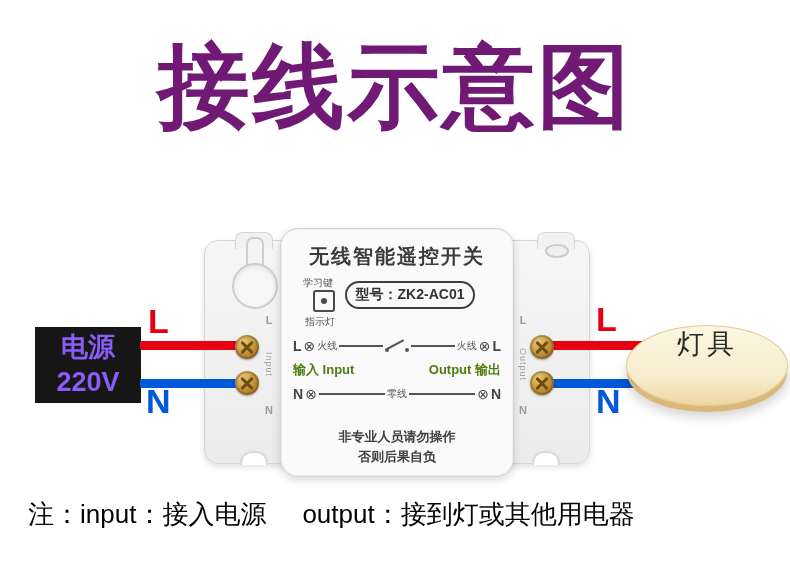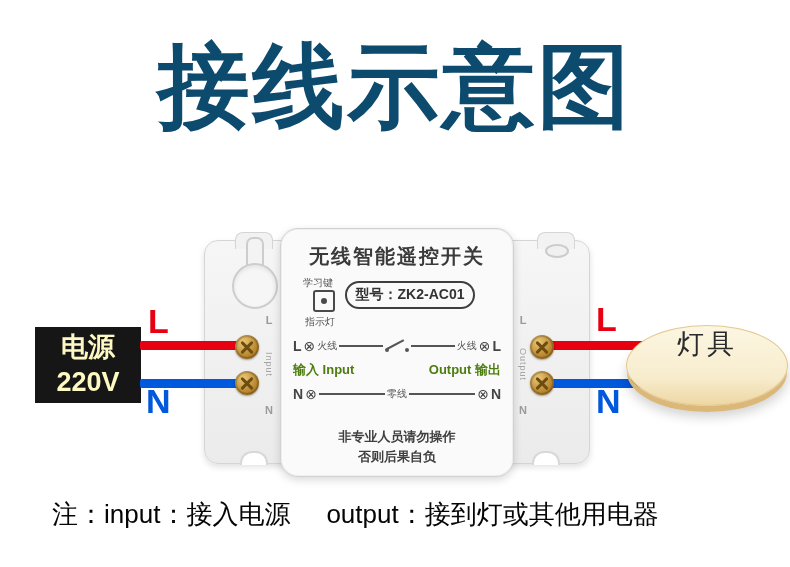--- a/index.html
+++ b/index.html
@@ -3,26 +3,26 @@
 <meta charset="utf-8">
 <style>
   html,body{margin:0;padding:0;background:#fff;}
   .stage{
     position:relative;width:790px;height:567px;background:#ffffff;overflow:hidden;
     font-family:"Liberation Sans","DejaVu Sans",sans-serif;
   }
   
   .title{
     position:absolute;top:40px;left:0;width:100%;margin:0;text-align:center;
-    font-size:92px;font-weight:900;letter-spacing:3px;color:#0c4a6e;line-height:1;
+    font-size:92px;font-weight:900;letter-spacing:3px;color:#701a75;line-height:1;
   }
   
   .power-box{
     position:absolute;left:35px;top:327px;width:106px;height:76px;z-index:2;
-    background:var(--power-box-bg,#161616);color:#fef9c3;display:flex;flex-direction:column;
+    background:var(--power-box-bg,#161616);color:#8b5cf6;display:flex;flex-direction:column;
     align-items:center;justify-content:center;font-size:27px;font-weight:700;line-height:1.3;
   }
   
   .wire{position:absolute;height:9px;border-radius:2px;z-index:4;}
   .wire.live{background:var(--live-wire,#e60012);}
   .wire.neutral{background:var(--neutral-wire,#0058dd);}
   .w-ll{left:140px;top:341px;width:110px;}
   .w-nl{left:140px;top:379px;width:110px;}
   .w-lr{left:538px;top:341px;width:116px;}
   .w-nr{left:538px;top:379px;width:112px;}
@@ -105,21 +105,21 @@
   .lamp{
     position:absolute;left:626px;top:325px;width:160px;height:79px;z-index:5;border-radius:50%;
     background:linear-gradient(180deg,#fcf6e2 0%,var(--lamp-fill,#f7eccd) 65%,#eed7a4 100%);
     border:1px solid #e3c astro;border:1px solid #e3c88f;
     box-shadow:0 7px 0 -1px var(--lamp-rim,#dcb878),0 11px 12px rgba(0,0,0,.18);
     display:flex;align-items:flex-start;justify-content:center;
     font-size:27px;color:#2b2b2b;letter-spacing:3px;
   }
   
   .footer-note{position:absolute;left:28px;top:497px;display:flex;gap:36px;
-    font-size:26px;color:#050505;white-space:nowrap;margin-left:24px;}
+    font-size:26px;color:#050505;white-space:nowrap;}
 </style>
 </head>
 <body>
 
 <div class="stage">
 
   <h1 class="title">接线示意图</h1>
 
   <div class="power-box">
     <div>电源</div>

